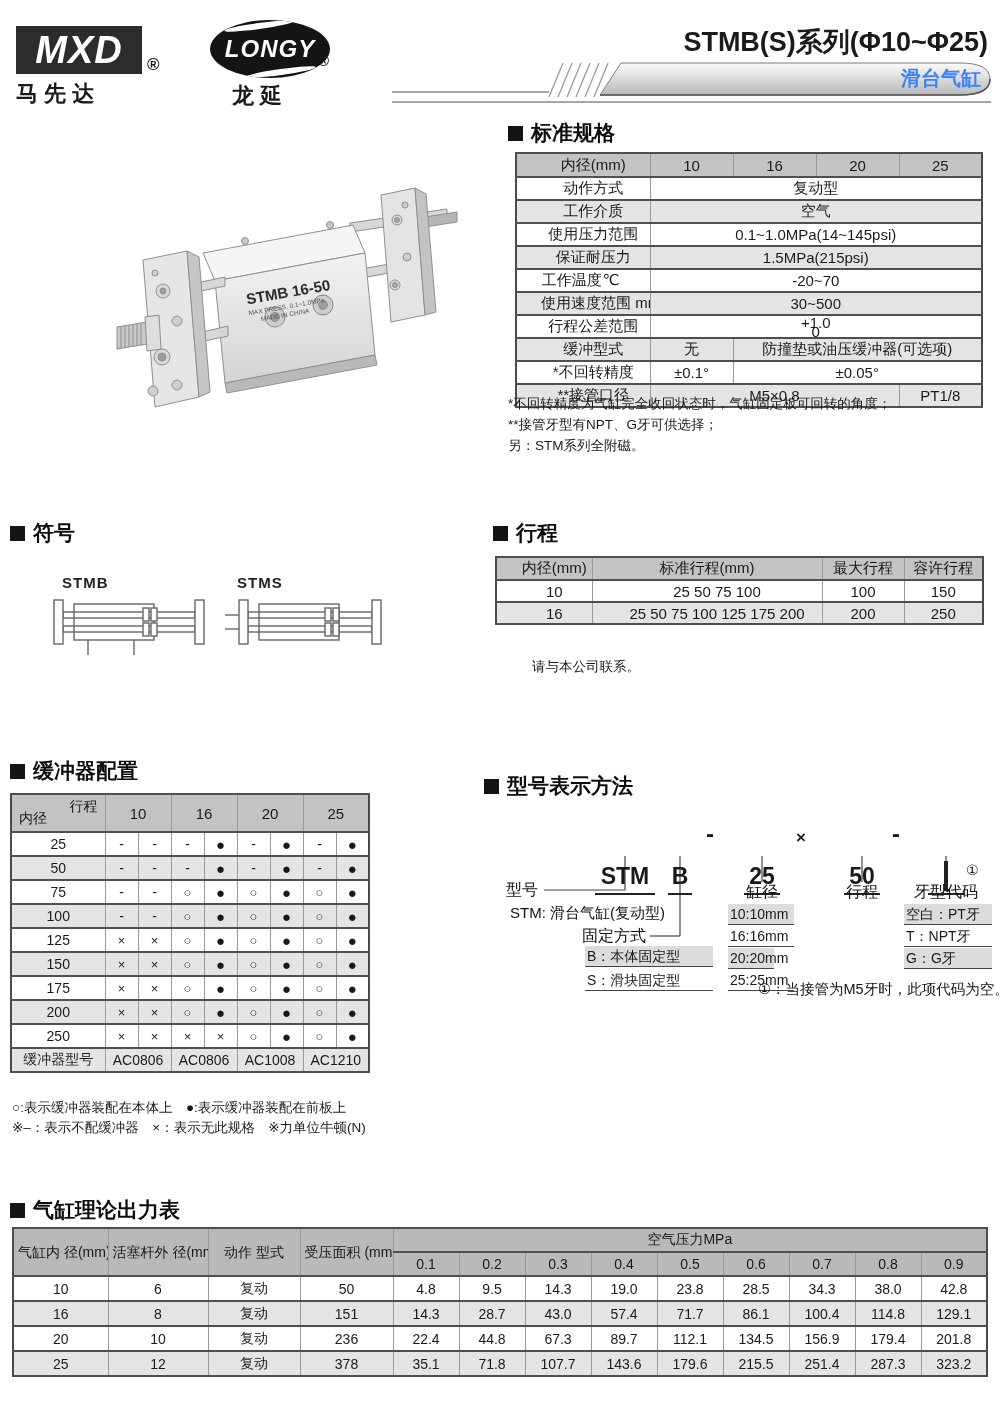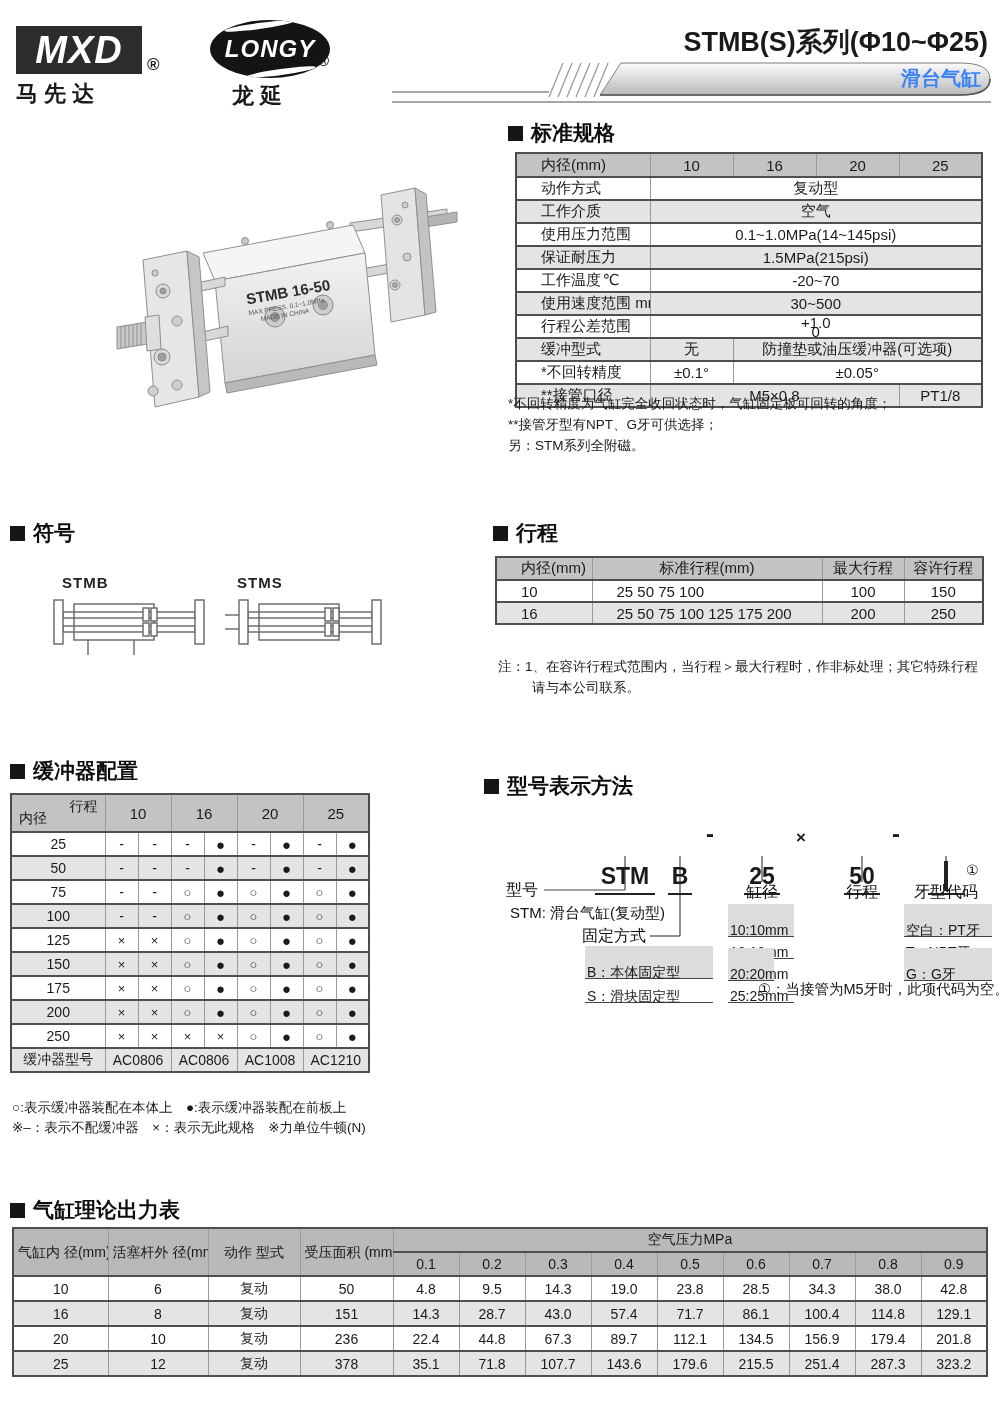--- a/index.html
+++ b/index.html
@@ -21,21 +21,21 @@
   .longy-reg{position:absolute;left:318px;top:52px;font-size:15px;font-weight:bold;}
   .longy-name{position:absolute;left:232px;top:81px;width:72px;display:flex;justify-content:space-between;font-size:22px;font-weight:bold;}
   .series-title{position:absolute;left:540px;top:24px;width:448px;text-align:right;font-size:27px;font-weight:bold;letter-spacing:0;}
   .banner-label{position:absolute;left:845px;top:65px;width:136px;text-align:right;font-size:20px;font-weight:bold;color:#3b82f6;}
   
   table.tbl{border-collapse:collapse;table-layout:fixed;border:2px solid #4a4a4a;position:absolute;background:#fff;}
   table.tbl td{border-left:1px solid #9a9a9a;border-right:1px solid #9a9a9a;border-top:2px solid #4f4f4f;border-bottom:2px solid #4f4f4f;
       text-align:center;padding:1px 4px;overflow:hidden;white-space:nowrap;}
   table.tbl tr.head td{background:#c3c3c3;}
   table.tbl tr.alt td{background:#e4e4e4;}
-  table.tbl td.lbl{text-align:left;padding-left:24px;margin-top:24px;}
+  table.tbl td.lbl{text-align:center;padding-left:24px;margin-top:24px;}
   .rsuf{float:right;margin-right:26px;}
   td.stackcell{line-height:9px;font-size:11px;}
   td.stackcell span{display:block;}
   td.diag{position:relative;background:
       linear-gradient(to right bottom,transparent 49.3%,#555 49.3%,#555 50.8%,transparent 50.8%),#c3c3c3;}
   td.diag .tr{position:absolute;top:3px;right:7px;font-size:14px;}
   td.diag .bl{position:absolute;bottom:3px;left:7px;font-size:14px;}
   td.pre{white-space:pre-line;line-height:17px;}
   #spec-tbl td{height:17px;font-size:15px;}
   #spec-tbl tr.head td{height:20px;}
@@ -54,21 +54,21 @@
   .sym-label{position:absolute;font-size:15px;font-weight:bold;letter-spacing:1px;color:#222;}
   
   .model-wrap{position:absolute;left:480px;top:770px;width:520px;height:250px;}
   .model-wrap .el{position:absolute;}
   .code-part{position:absolute;text-align:center;font-weight:bold;font-size:23px;height:30px;line-height:26px;margin-top:37px;}
   .code-part.u{border-bottom:2px solid #222;}
   .code-dash{position:absolute;font-weight:bold;font-size:24px;}
   .code-x{position:absolute;font-weight:bold;font-size:17px;}
   .blank-sq{width:15px;height:15px;border:2.5px solid #222;margin:5px auto 0 auto;}
   .mlabel{position:absolute;font-size:16px;color:#111;}
-  .opt{position:absolute;height:21px;line-height:20px;font-size:14px;border-bottom:1.5px solid #444;box-sizing:border-box;padding:16px 2px;white-space:nowrap;}
+  .opt{position:absolute;height:21px;line-height:20px;font-size:14px;border-bottom:1.5px solid #444;box-sizing:border-box;padding:0 2px;white-space:nowrap;}
   .opt.sh{background:#dcdcdc;}
   .mnote{position:absolute;font-size:14.5px;color:#111;white-space:nowrap;}
   .circ{position:absolute;font-size:14px;}
 </style>
 </head>
 <body>
 
 <div class="mxd">
     <span>MXD</span>
   </div>
@@ -303,21 +303,20 @@
       </tr>
       <tr class="alt">
         <td class="lbl">16</td>
         <td class="lbl">25 50 75 100 125 175 200</td>
         <td>200</td>
         <td>250</td>
       </tr>
     </tbody>
 </table>
 <div class="notes" style="left:498px;top:656px">
-  <span>注：1、在容许行程式范围内，当行程＞最大行程时，作非标处理；其它特殊行程</span>
   <span style="padding-left:34px">请与本公司联系。</span>
 </div>
 
 <div class="sec" style="left:10px;top:757px">
   <span class="sq"></span>
   <span>缓冲器配置</span>
 </div>
 <table class="tbl" id="buffer-tbl" style="left:10px;top:793px;width:358px">
   <colgroup>
       <col style="width:94px">

